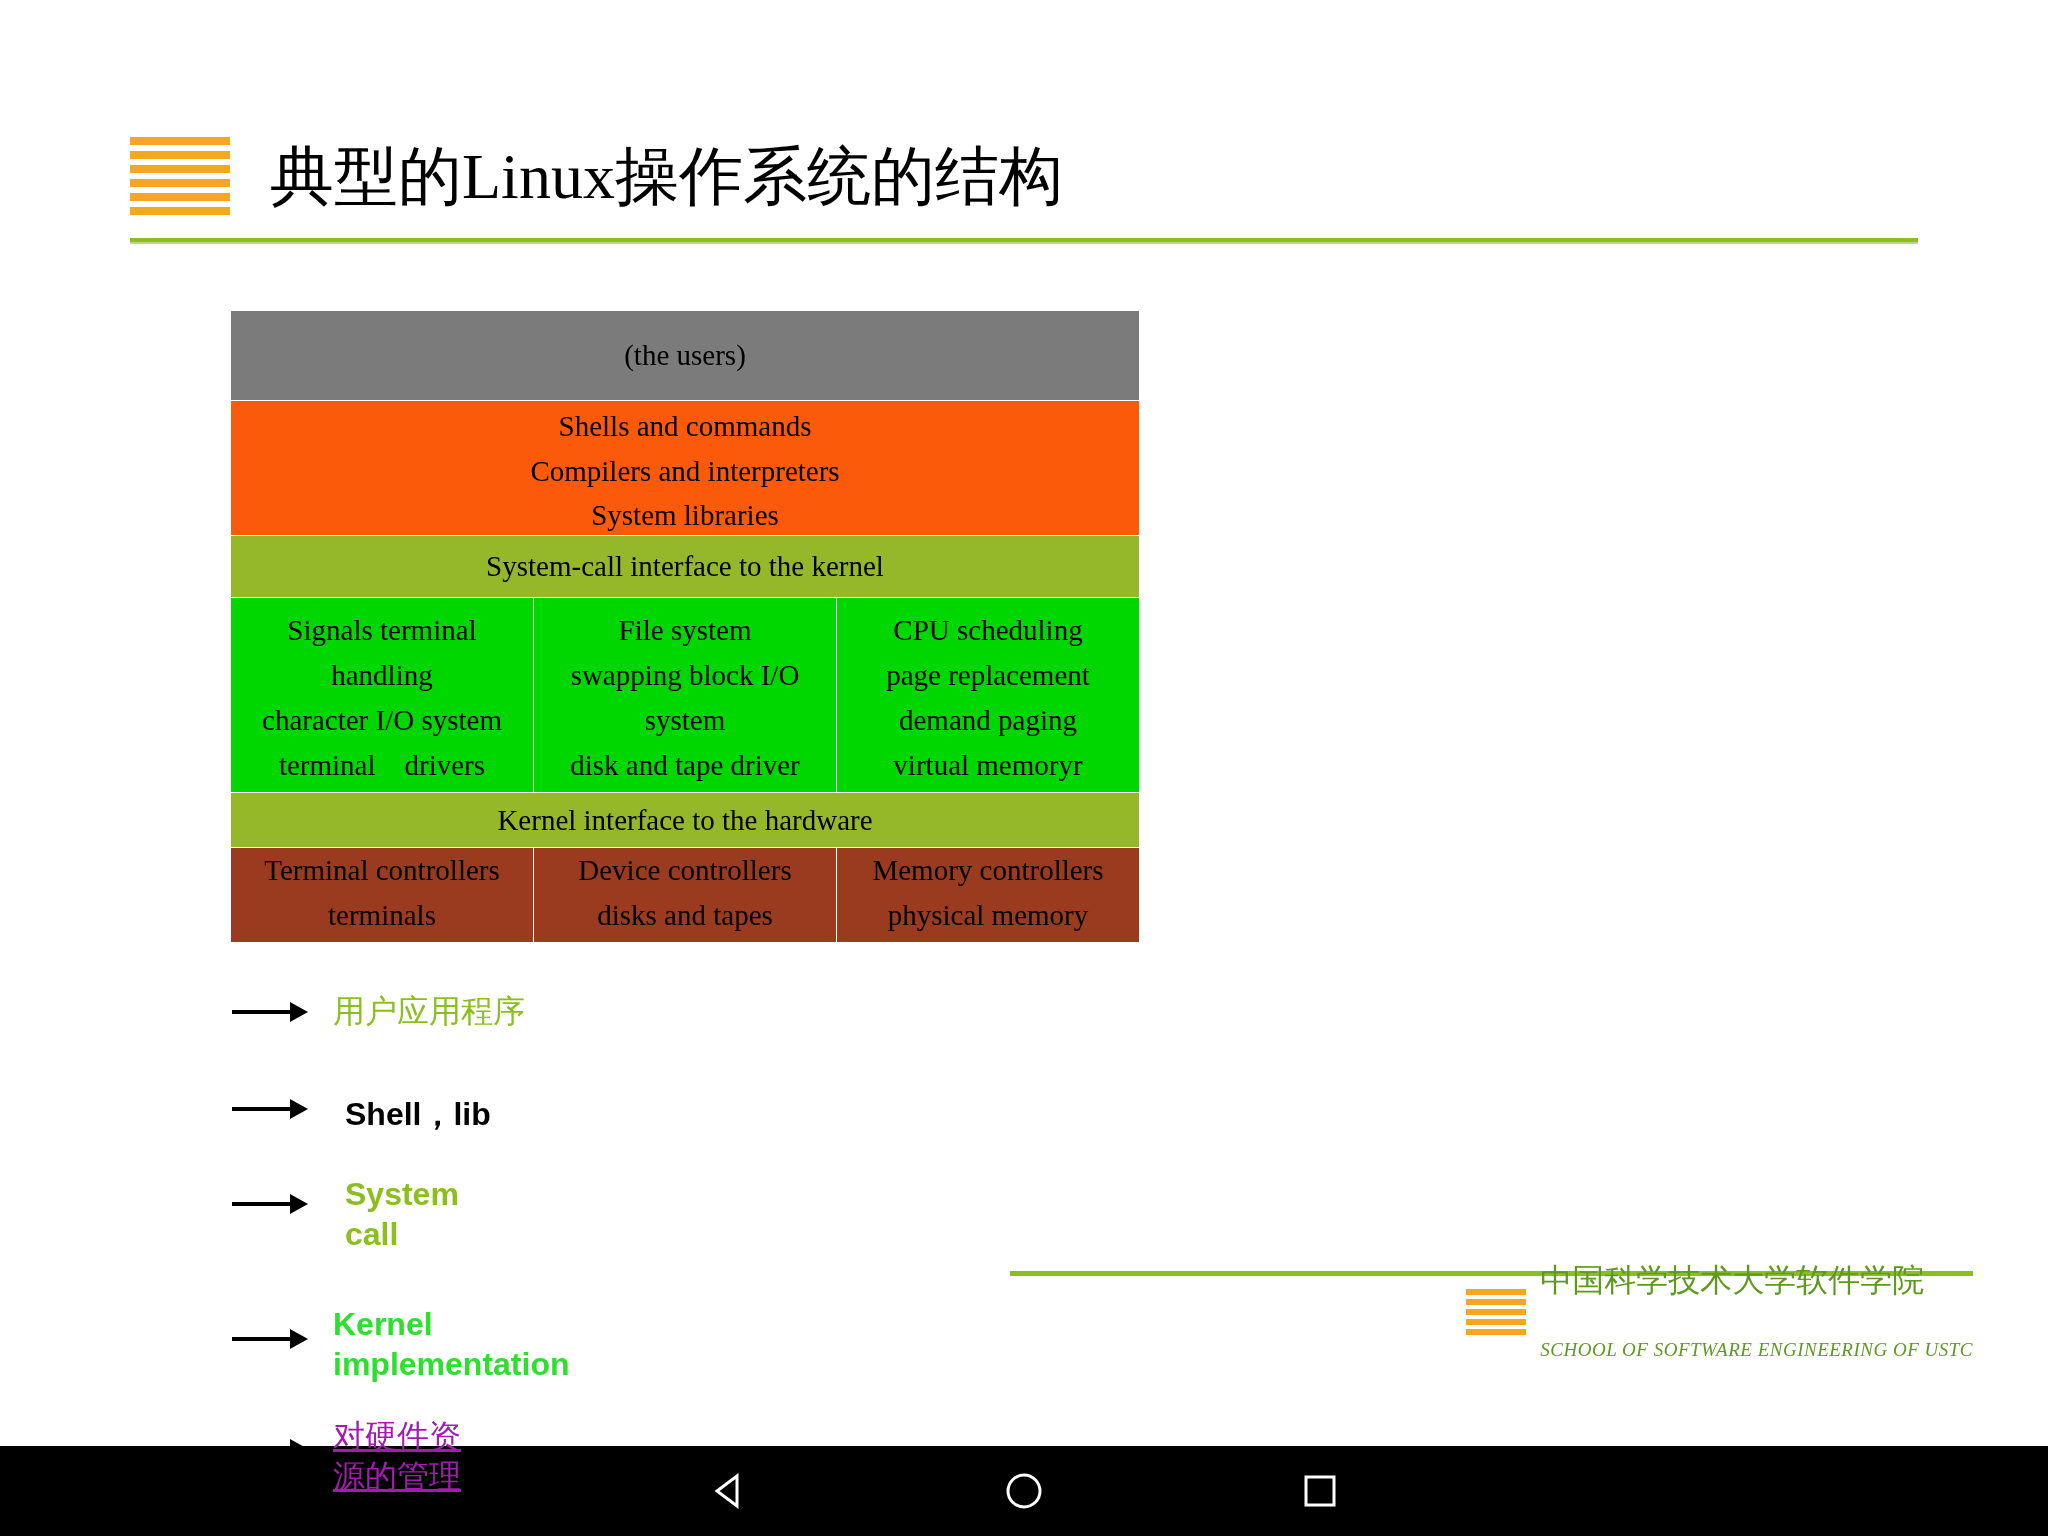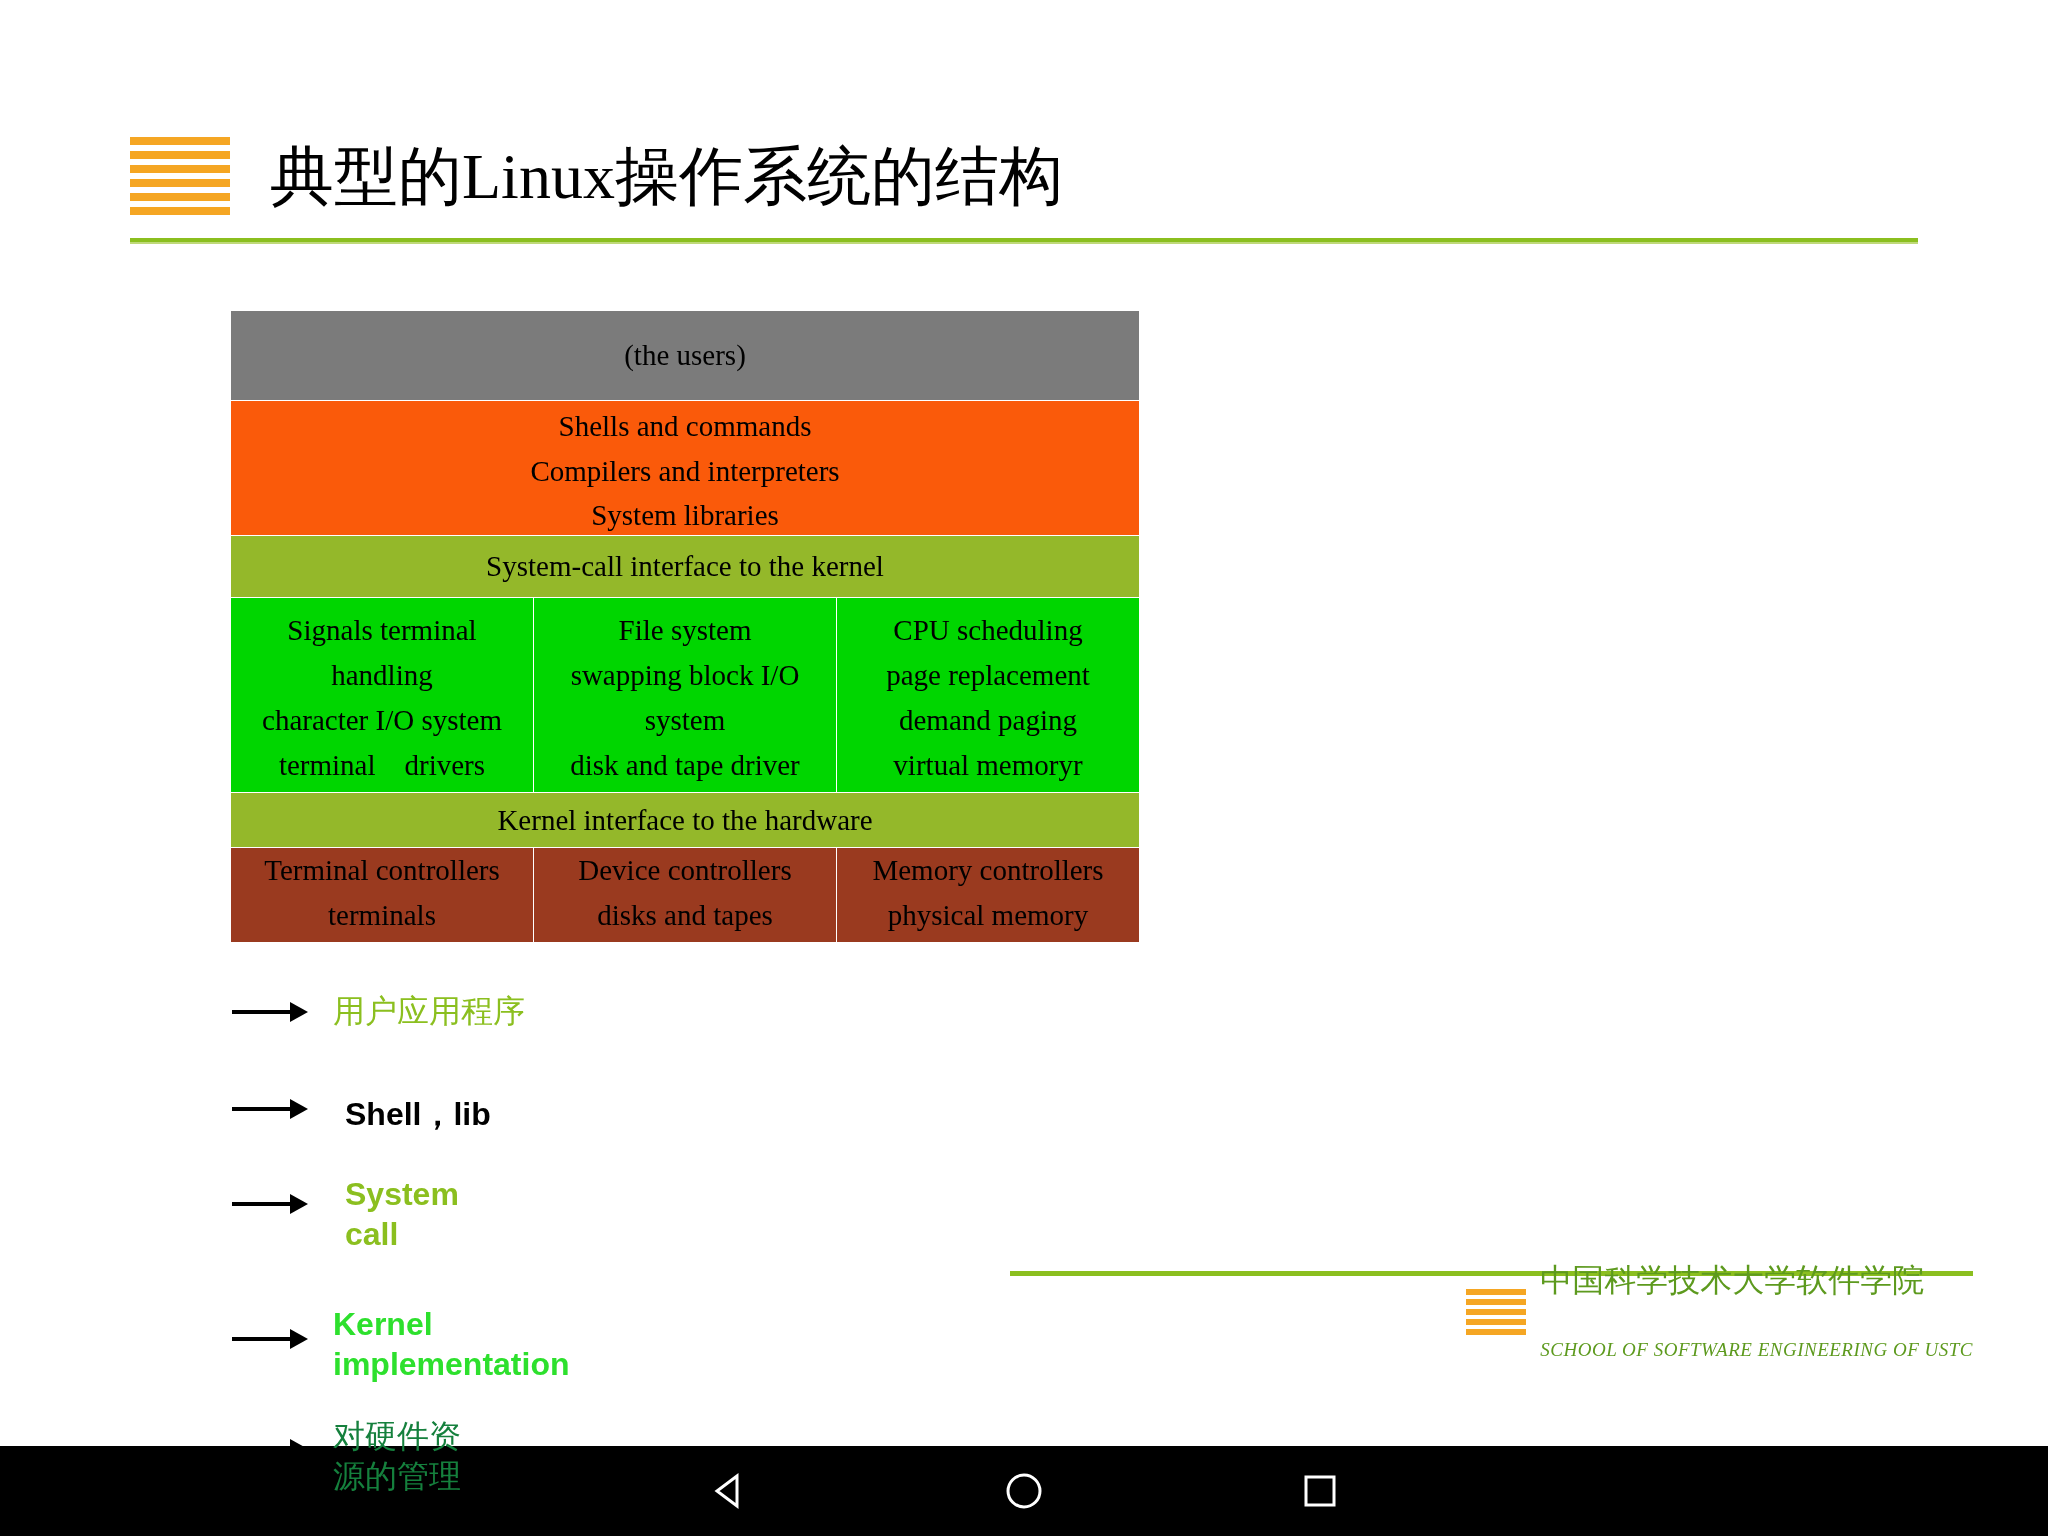--- a/index.html
+++ b/index.html
@@ -108,21 +108,21 @@
   }
   .label {
     position: absolute;
     font-size: 32px;
     line-height: 1.25;
   }
   .lab-user  { color: #8bbf1f; font-family: "SimSun", serif; }
   .lab-shell { color: #000; font-weight: bold; font-family: Verdana, sans-serif; }
   .lab-sys   { color: #8bbf1f; font-weight: bold; font-family: Verdana, sans-serif; }
   .lab-kern  { color: #2de02d; font-weight: bold; font-family: Verdana, sans-serif; }
-  .lab-hw    { color: #15803d; font-family: "SimSun", serif; }
+  .lab-hw    { color: #a21caf; font-family: "SimSun", serif; text-decoration: underline; }
 
   .footer {
     position: absolute;
     right: 75px;
     bottom: 85px;
     display: flex;
     align-items: center;
     gap: 14px;
   }
   .footer-underline {

